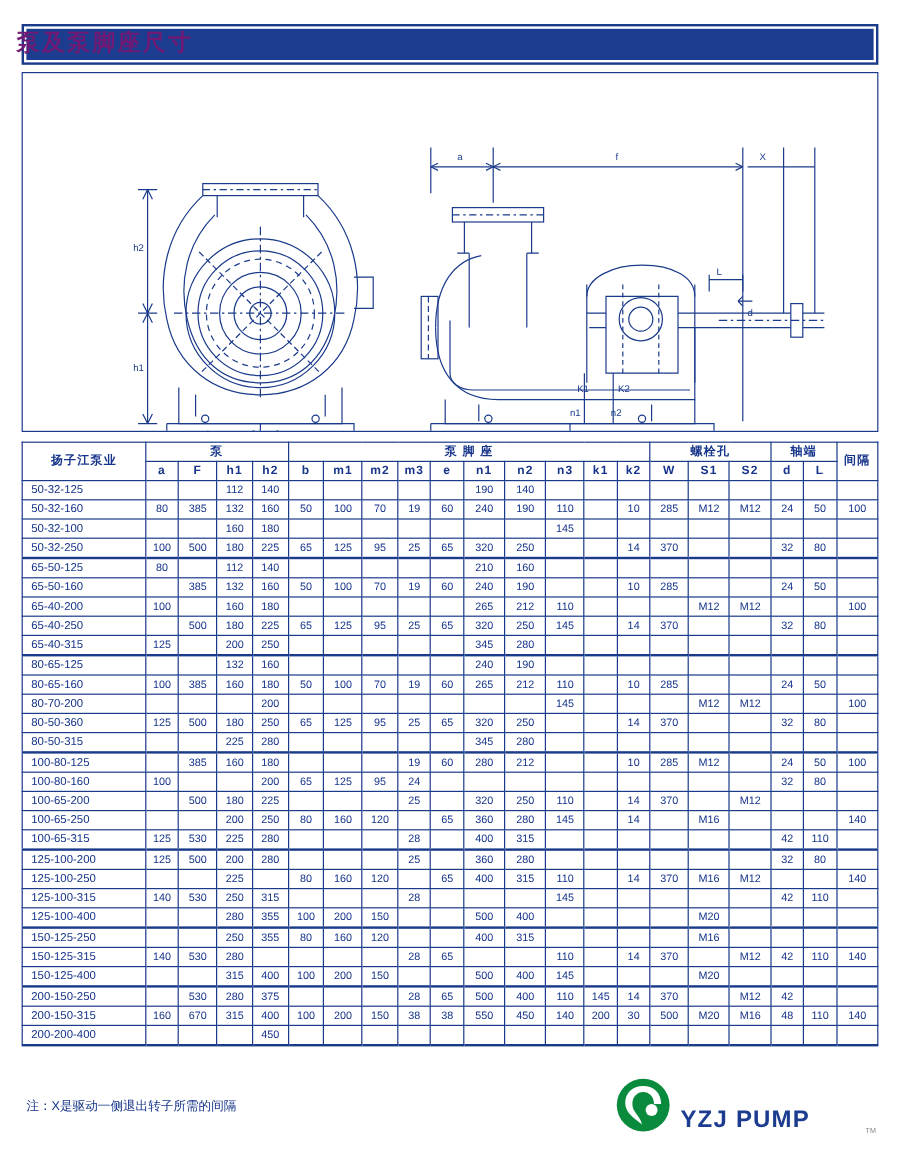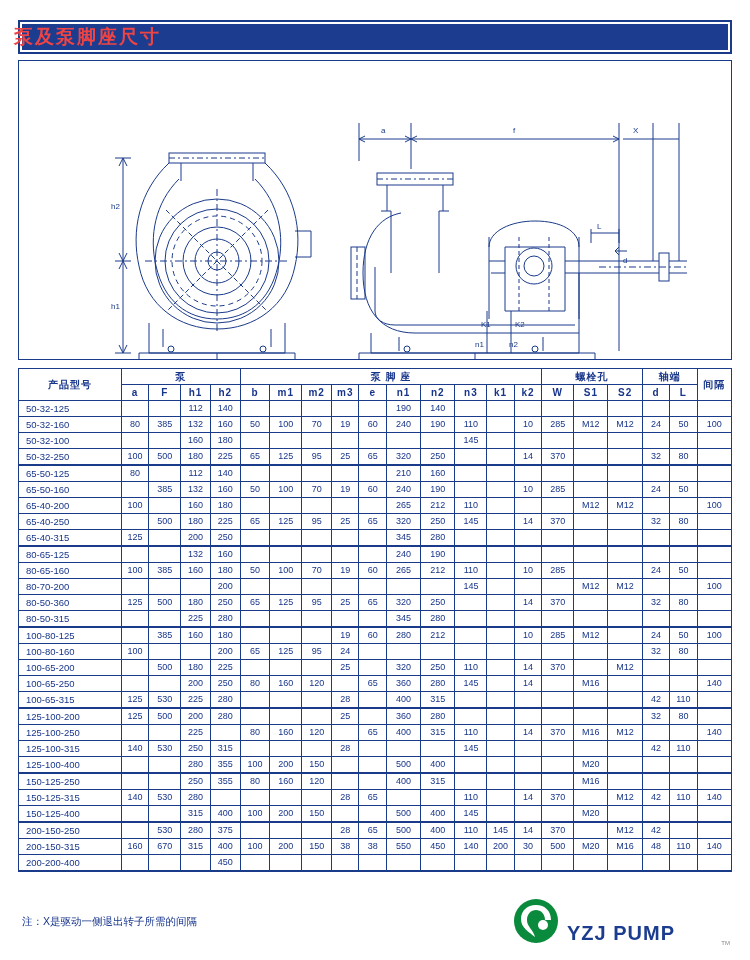--- a/index.html
+++ b/index.html
@@ -18,21 +18,21 @@
     border:2px solid #1a3a8a;
     background:#ffffff;
     box-sizing:border-box;
   }
   .title-bar .tb-inner{
     position:absolute;left:2px;top:2px;width:706px;height:26px;
     background:#1b3c8f;
   }
   .title-text{
     position:absolute;left:14px;top:22px;
-    font-size:19px;font-weight:bold;color:#ef4444;letter-spacing:2px;
+    font-size:19px;font-weight:bold;color:#701a75;letter-spacing:2px;
     line-height:30px;
   }
 
   
   .drawing{
     position:absolute;left:18px;top:60px;width:714px;height:300px;
     border:1px solid #1a3a8a;
     box-sizing:border-box;
     background:#fff;
   }
@@ -252,21 +252,21 @@
           <col style="width:24px">
           <col style="width:28px">
         <col style="width:30px">
           <col style="width:30px">
         <col style="width:24px">
           <col style="width:24px">
           <col style="width:30px">
       </colgroup>
       <thead>
         <tr>
-          <th rowspan="2" class="hdr-tall">产品型号</th>
+          <th rowspan="2" class="hdr-tall">扬子江泵业</th>
           <th colspan="4">泵</th>
           <th colspan="10">泵   脚   座</th>
           <th colspan="3">螺栓孔</th>
           <th colspan="2">轴端</th>
           <th rowspan="2" class="hdr-tall">间隔</th>
         </tr>
         <tr>
           <th>a</th>
           <th>F</th>
           <th>h1</th>

